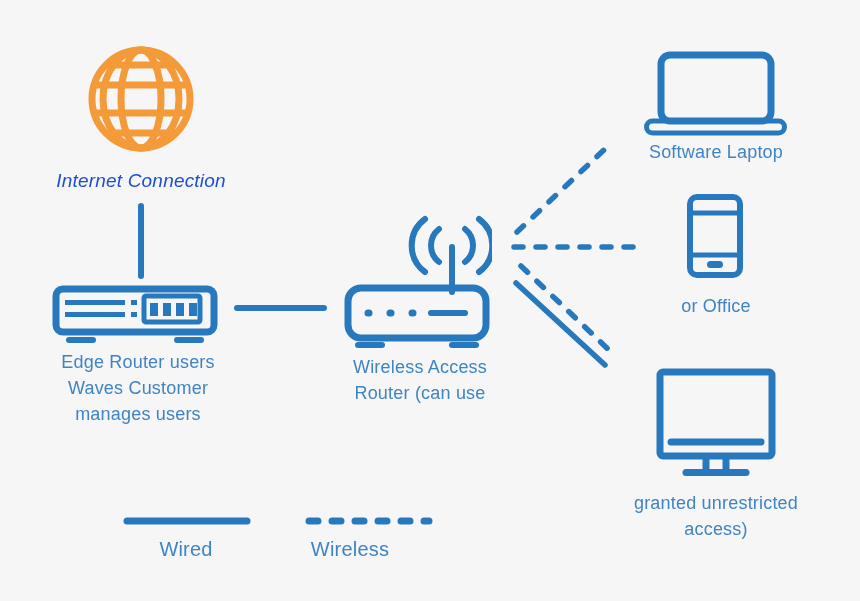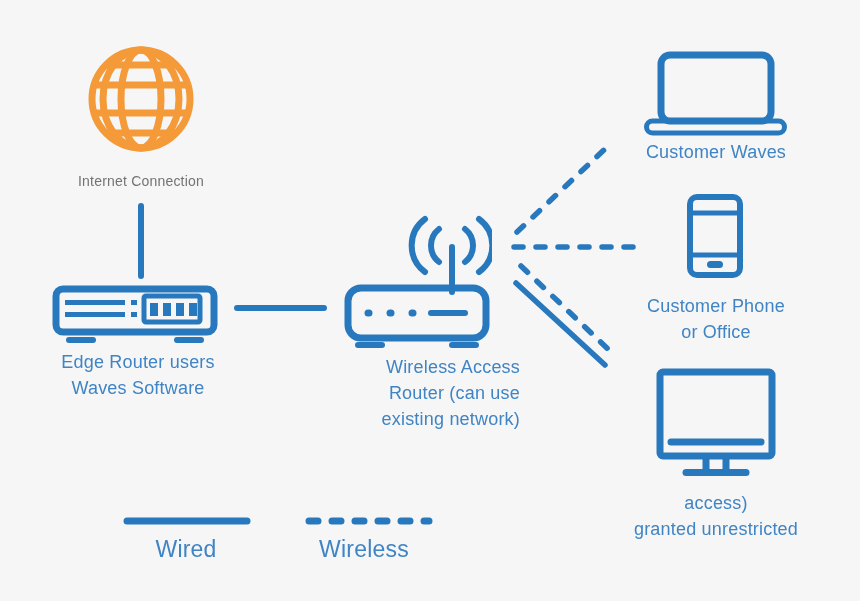--- a/index.html
+++ b/index.html
@@ -15,25 +15,25 @@
   }
   .canvas svg{position:absolute;display:block;}
   .label{
     position:absolute;
     text-align:center;
     font-size:18px;
     line-height:26px;
     color:#3F84C4;
     letter-spacing:.2px;
   }
-  .label.orange{color:#737373;font-size:14px;}
+  .label.orange{color:#1d4ed8;font-size:19px;font-style:italic;}
   .icon-stroke{stroke:#2878BE;fill:none;}
   .icon-fill{fill:#2878BE;stroke:none;}
   .globe-stroke{stroke:#F49A38;fill:none;}
-  .legend-label{font-size:23px;}
+  .legend-label{font-size:20px;}
 </style>
 </head>
 <body>
 
 <div class="canvas">
 
   <svg style="left:0;top:0;" width="860" height="601" viewBox="0 0 860 601">
     <line x1="141" y1="206" x2="141" y2="276" stroke="#2878BE" stroke-width="6" stroke-linecap="round"></line>
     <line x1="237" y1="308" x2="324" y2="308" stroke="#2878BE" stroke-width="6" stroke-linecap="round"></line>
     <line x1="517" y1="232" x2="606" y2="148" stroke="#2878BE" stroke-width="5.5" stroke-linecap="round" stroke-dasharray="9 13"></line>
@@ -68,83 +68,82 @@
     </g>
     <g class="icon-fill">
       <rect x="98" y="18" width="8" height="13"></rect>
       <rect x="111" y="18" width="8" height="13"></rect>
       <rect x="124" y="18" width="8" height="13"></rect>
       <rect x="137" y="18" width="8" height="13"></rect>
     </g>
   </svg>
   <div class="label" style="left:38px;top:349px;width:200px;">
     <div>Edge Router users</div>
-    <div>Waves Software</div>
+    <div>Waves Customer</div>
+    <div>manages users</div>
   </div>
 
   <svg style="left:342px;top:214px;" width="150" height="134" viewBox="0 0 150 134">
     <g class="icon-stroke" stroke-linecap="round">
       <path d="M 97 15 A 21 21 0 0 0 97 48" stroke-width="6"></path>
       <path d="M 83 5  A 33 33 0 0 0 83 58" stroke-width="6"></path>
       <path d="M 123 15 A 21 21 0 0 1 123 48" stroke-width="6"></path>
       <path d="M 137 5  A 33 33 0 0 1 137 58" stroke-width="6"></path>
       <line x1="110" y1="33" x2="110" y2="78" stroke-width="6"></line>
       <rect x="6" y="74" width="138" height="50" rx="13" stroke-width="7" stroke-linecap="butt"></rect>
       <line x1="26" y1="99" x2="27" y2="99" stroke-width="7"></line>
       <line x1="48" y1="99" x2="49" y2="99" stroke-width="7"></line>
       <line x1="70" y1="99" x2="71" y2="99" stroke-width="7"></line>
       <line x1="89" y1="99" x2="123" y2="99" stroke-width="6"></line>
       <line x1="16" y1="131" x2="40" y2="131" stroke-width="6"></line>
       <line x1="110" y1="131" x2="134" y2="131" stroke-width="6"></line>
     </g>
   </svg>
-  <div class="label" style="left:320px;top:354px;width:200px;text-align:right;">
+  <div class="label" style="left:320px;top:354px;width:200px;">
     <div>Wireless Access</div>
     <div>Router (can use</div>
-    <div>existing network)</div>
   </div>
 
   <svg style="left:643px;top:50px;" width="145" height="88" viewBox="0 0 145 88">
     <g class="icon-stroke">
       <rect x="18" y="5" width="110" height="66" rx="9" stroke-width="7"></rect>
       <rect x="3.5" y="71" width="138" height="12" rx="6" stroke-width="5"></rect>
     </g>
   </svg>
-  <div class="label" style="left:616px;top:139px;width:200px;">Customer Waves</div>
+  <div class="label" style="left:616px;top:139px;width:200px;">Software Laptop</div>
 
   <svg style="left:687px;top:194px;" width="56" height="84" viewBox="0 0 56 84">
     <g class="icon-stroke">
       <rect x="3" y="3" width="50" height="78" rx="7" stroke-width="6"></rect>
       <line x1="6" y1="19" x2="50" y2="19" stroke-width="5"></line>
       <line x1="6" y1="61" x2="50" y2="61" stroke-width="5"></line>
     </g>
     <rect class="icon-fill" x="20" y="67" width="16" height="7" rx="3.5"></rect>
   </svg>
   <div class="label" style="left:616px;top:293px;width:200px;">
-    <div>Customer Phone</div>
     <div>or Office</div>
   </div>
 
   <svg style="left:652px;top:368px;" width="126" height="112" viewBox="0 0 126 112">
     <g class="icon-stroke">
       <rect x="8" y="4" width="112" height="84" rx="3" stroke-width="7"></rect>
       <line x1="19" y1="74" x2="109" y2="74" stroke-width="7" stroke-linecap="round"></line>
       <line x1="54" y1="88" x2="54" y2="103" stroke-width="7"></line>
       <line x1="74" y1="88" x2="74" y2="103" stroke-width="7"></line>
       <line x1="34" y1="104.5" x2="94" y2="104.5" stroke-width="7" stroke-linecap="round"></line>
     </g>
   </svg>
   <div class="label" style="left:606px;top:490px;width:220px;">
+    <div>granted unrestricted</div>
     <div>access)</div>
-    <div>granted unrestricted</div>
   </div>
 
   <svg style="left:120px;top:514px;" width="134" height="14" viewBox="0 0 134 14">
     <line x1="7" y1="7" x2="127" y2="7" stroke="#2878BE" stroke-width="7" stroke-linecap="round"></line>
   </svg>
   <div class="label legend-label" style="left:136px;top:536px;width:100px;">Wired</div>
 
   <svg style="left:302px;top:514px;" width="134" height="14" viewBox="0 0 134 14">
     <line x1="7" y1="7" x2="127" y2="7" stroke="#2878BE" stroke-width="7" stroke-linecap="round" stroke-dasharray="9 14"></line>
   </svg>
-  <div class="label legend-label" style="left:314px;top:536px;width:100px;">Wireless</div>
+  <div class="label legend-label" style="left:300px;top:536px;width:100px;">Wireless</div>
 
 </div>
 
 </body></html>

